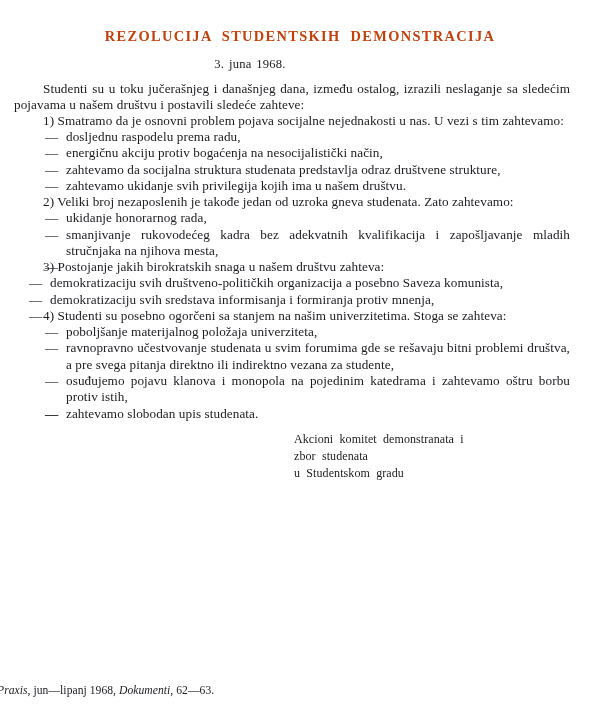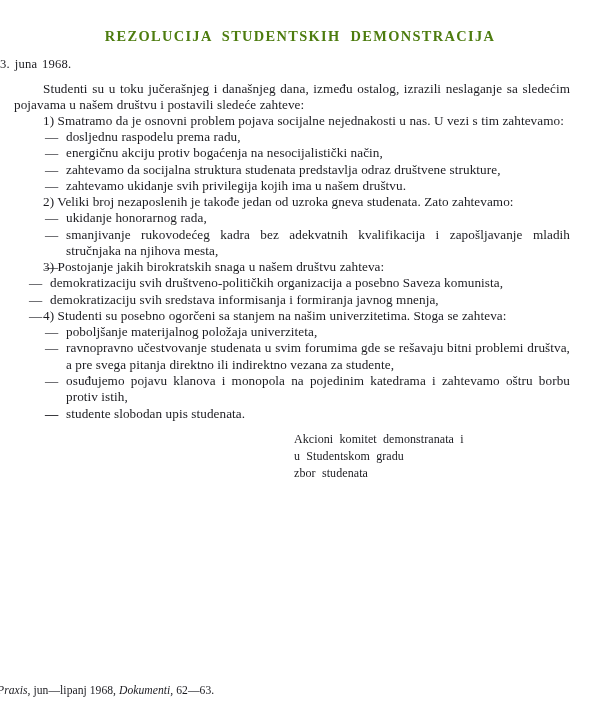--- a/index.html
+++ b/index.html
@@ -27,30 +27,30 @@
 
   
   .doc-title {
     margin: 0;
     padding-top: 28px;
     text-align: center;
     font-size: 14.4px;
     font-weight: 700;
     letter-spacing: 1.35px;
     word-spacing: 5px;
-    color: #4d7c0f;
+    color: #c2410c;
     font-family: "Liberation Serif", "DejaVu Serif", serif;
   }
 
   
   .doc-date {
     margin: 0;
     padding-top: 12px;
     padding-right: 100px;
-    text-align: left;
+    text-align: center;
     font-size: 12.6px;
     letter-spacing: 0.2px;
     word-spacing: 1.5px;
   }
 
   
   .body-block {
     padding-top: 9px;
     padding-left: 14px;
     padding-right: 30px;
@@ -179,21 +179,21 @@
         <span class="dash">—</span>
       </li>
     </ul>
 
     <p class="para">3) Postojanje jakih birokratskih snaga u našem društvu zahteva:</p>
     <ul class="dash-list shallow">
       <li>
         <span class="dash">—</span><span class="txt">demokratizaciju svih društveno-političkih organizacija a posebno Saveza komunista,</span>
       </li>
       <li>
-        <span class="dash">—</span><span class="txt">demokratizaciju svih sredstava informisanja i formiranja javnog mnenja,</span>
+        <span class="dash">—</span><span class="txt">demokratizaciju svih sredstava informisanja i formiranja protiv mnenja,</span>
       </li>
       <li>
         <span class="dash">—</span>
       </li>
     </ul>
 
     <p class="para">4) Studenti su posebno ogorčeni sa stanjem na našim univerzitetima. Stoga se zahteva:</p>
     <ul class="dash-list">
       <li>
         <span class="dash">—</span><span class="txt">poboljšanje materijalnog položaja univerziteta,</span>
@@ -201,27 +201,27 @@
       <li>
         <span class="dash">—</span><span class="txt">ravnopravno učestvovanje studenata u svim forumima gde se rešavaju bitni problemi društva, a pre svega pitanja direktno ili indirektno vezana za studente,</span>
       </li>
       <li>
         <span class="dash">—</span><span class="txt">osuđujemo pojavu klanova i monopola na pojedinim katedrama i zahtevamo oštru borbu protiv istih,</span>
       </li>
       <li>
         <span class="dash">—</span>
       </li>
       <li>
-        <span class="dash">—</span><span class="txt">studente slobodan upis studenata.</span>
+        <span class="dash">—</span><span class="txt">zahtevamo slobodan upis studenata.</span>
       </li>
     </ul>
 
     <div class="signature">
       <span class="sig-line spaced">Akcioni komitet demonstranata i</span>
+      <span class="sig-line spaced">zbor studenata</span>
       <span class="sig-line spaced">u Studentskom gradu</span>
-      <span class="sig-line spaced">zbor studenata</span>
     </div>
 
   </div>
 
   <div class="source-note"><i>Praxis</i><span>, jun—lipanj 1968, </span><i>Dokumenti</i><span>, 62—63.</span></div>
 
 </div>
 
 </body></html>

